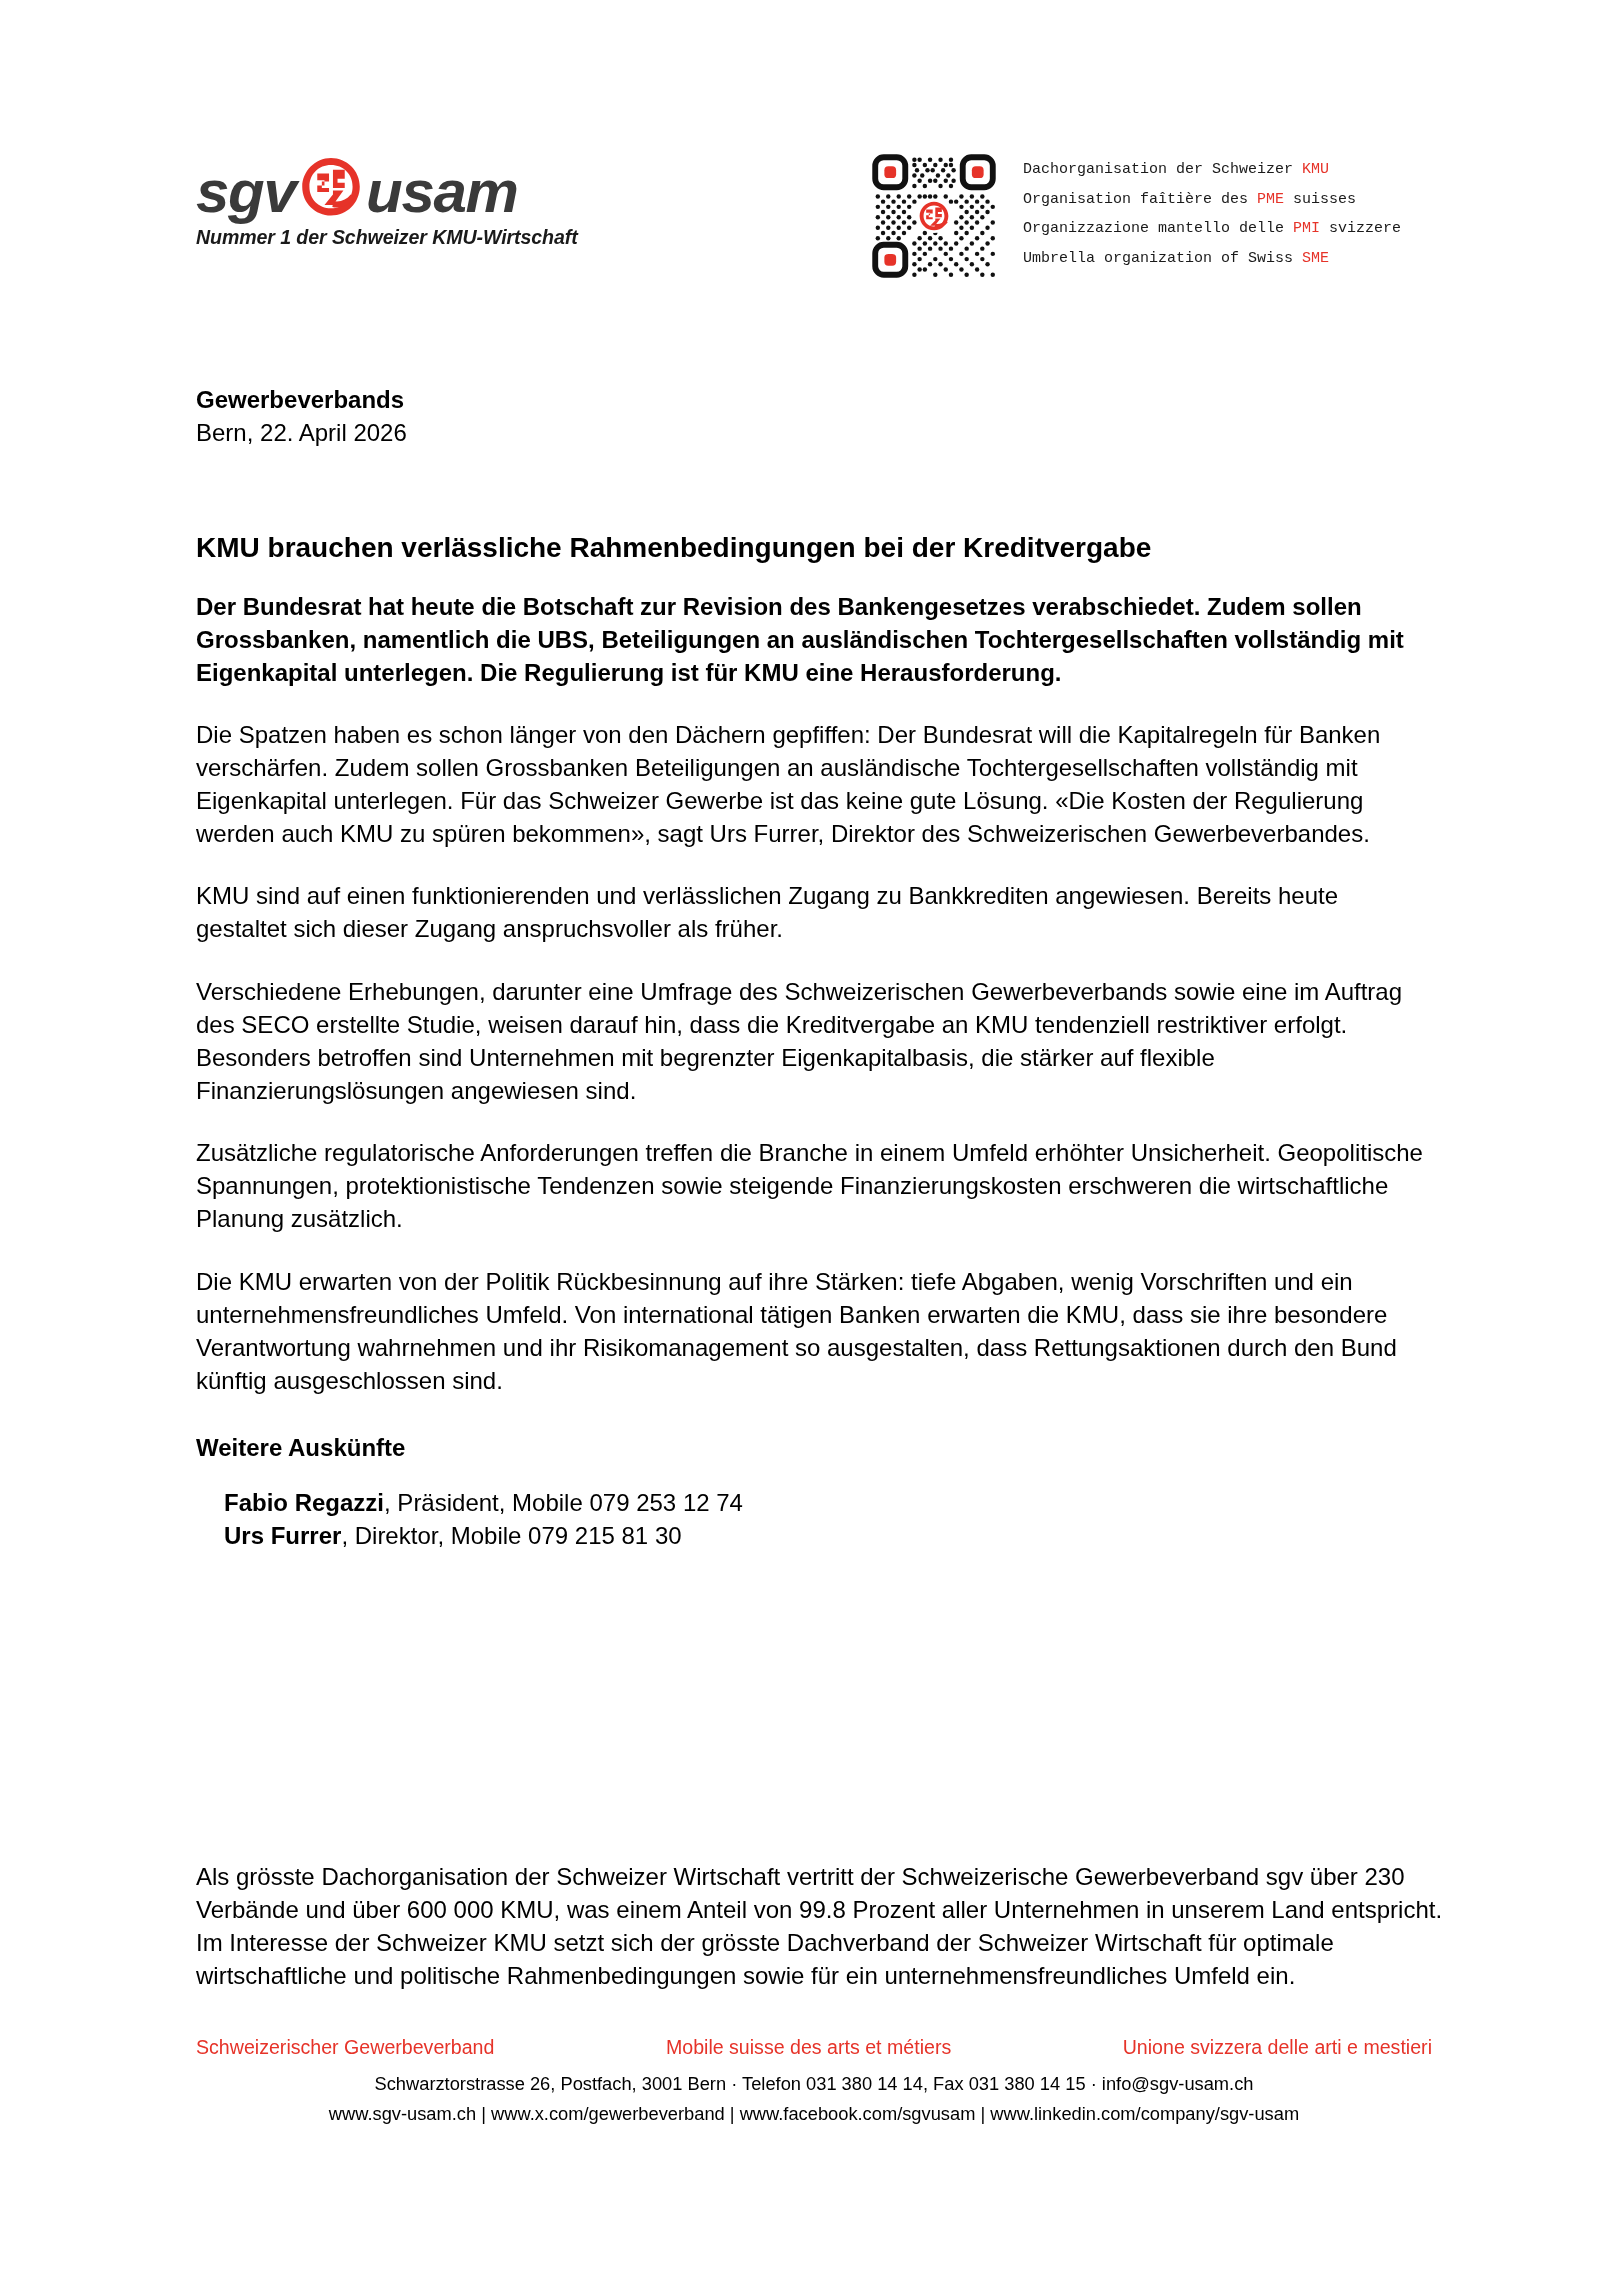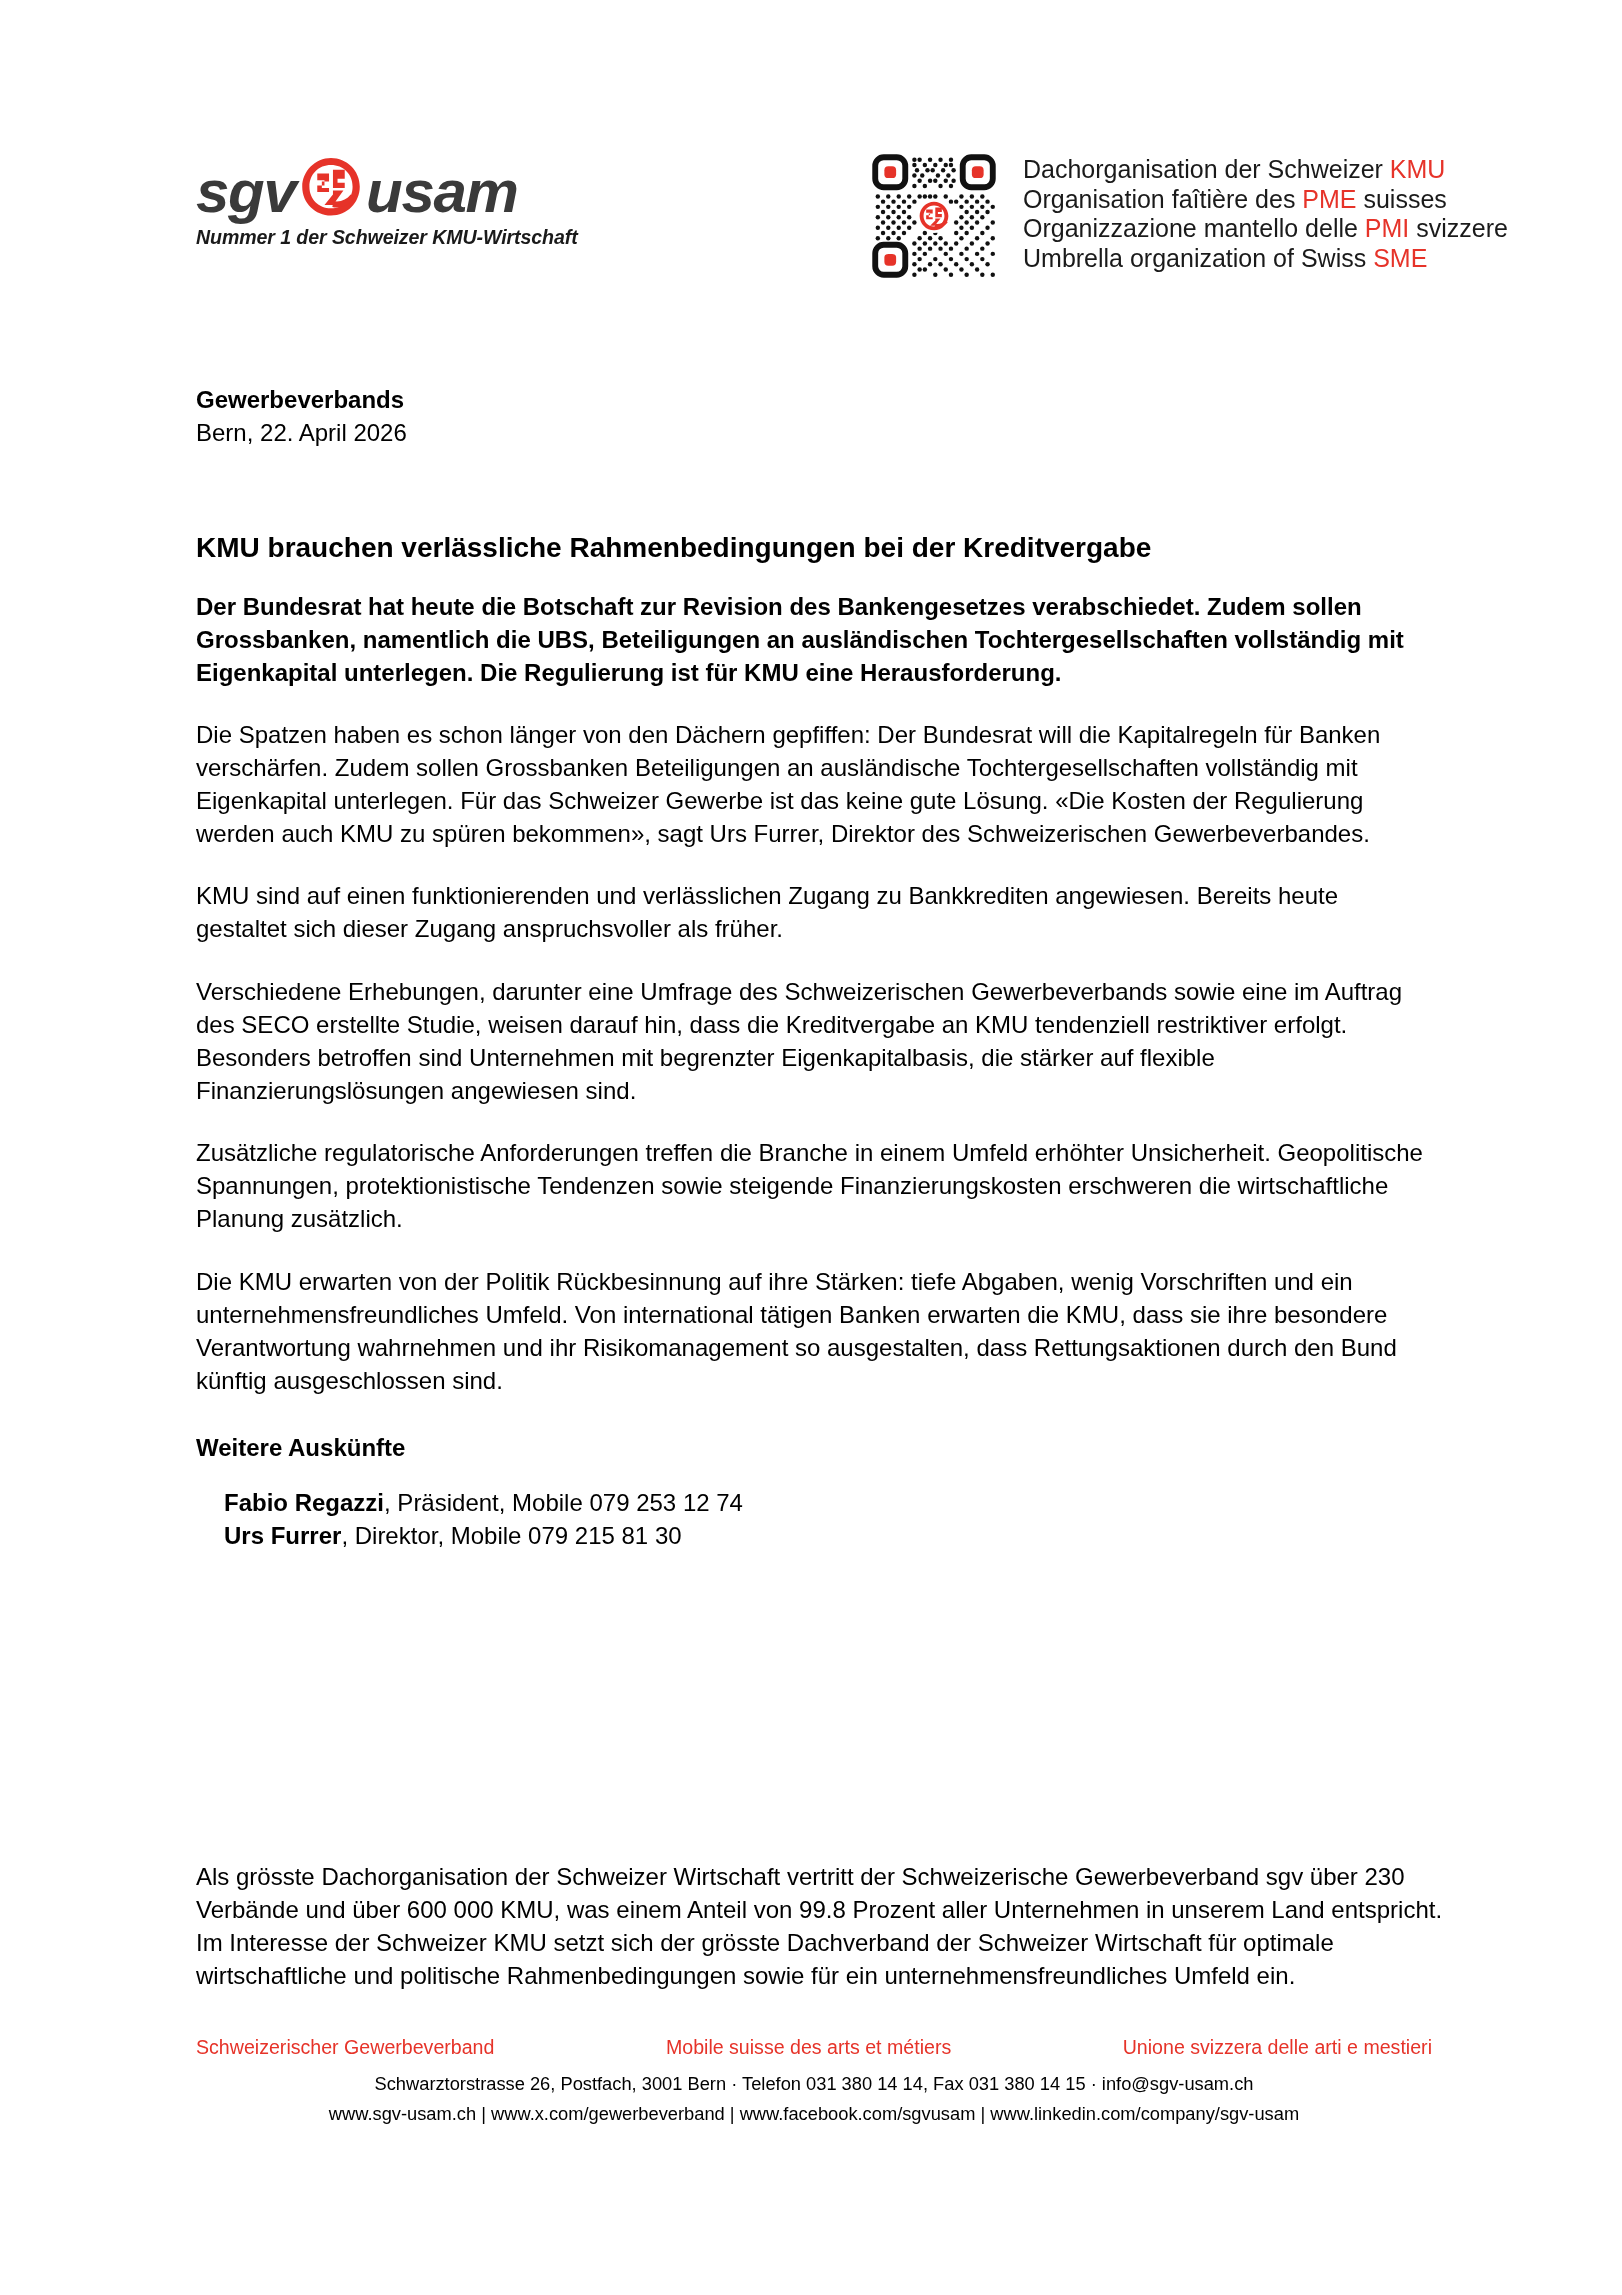--- a/index.html
+++ b/index.html
@@ -81,24 +81,25 @@
     height: 128px;
     position: relative;
     flex: 0 0 auto;
   }
   .qr svg { display: block; }
   .org-lines {
     margin-left: 25px;
     padding-top: 3.9px;
   }
   .org-line {
-    font-size: 25px;
+    font-size: 15px;
     line-height: 29.4px;
     color: #1a1a1a;
     white-space: nowrap;
+    font-family: Liberation Mono, monospace;
   }
   .org-line .accent { color: #e63329; }
 
   
   .content {
     position: absolute;
     left: 196px;
     top: 383px;
     width: 1247px;
   }

